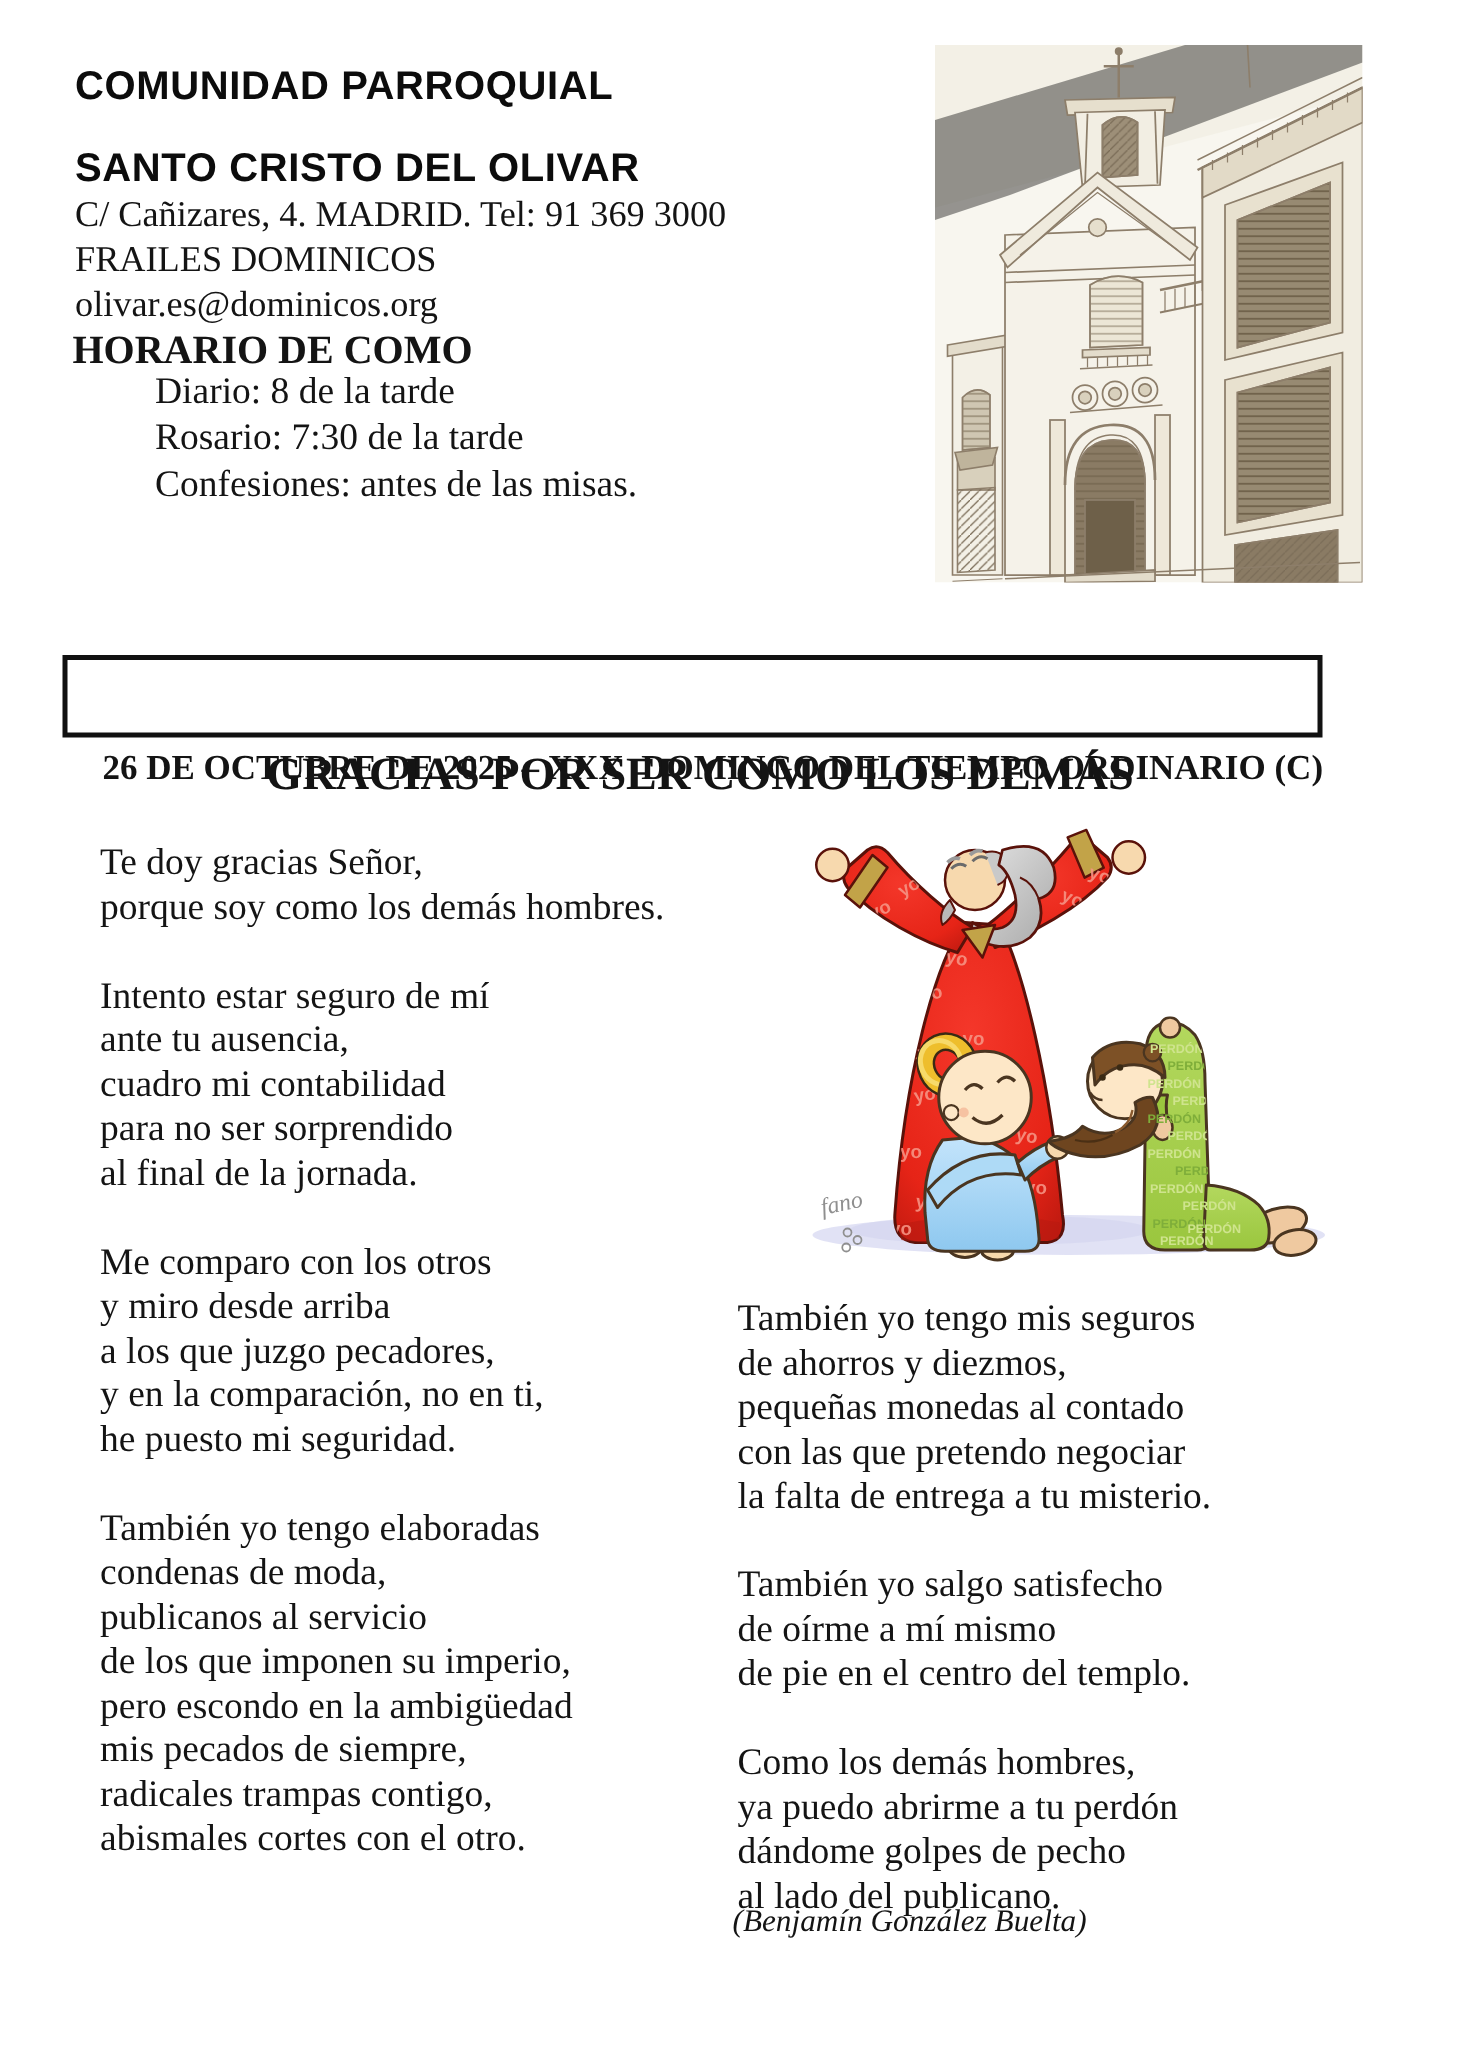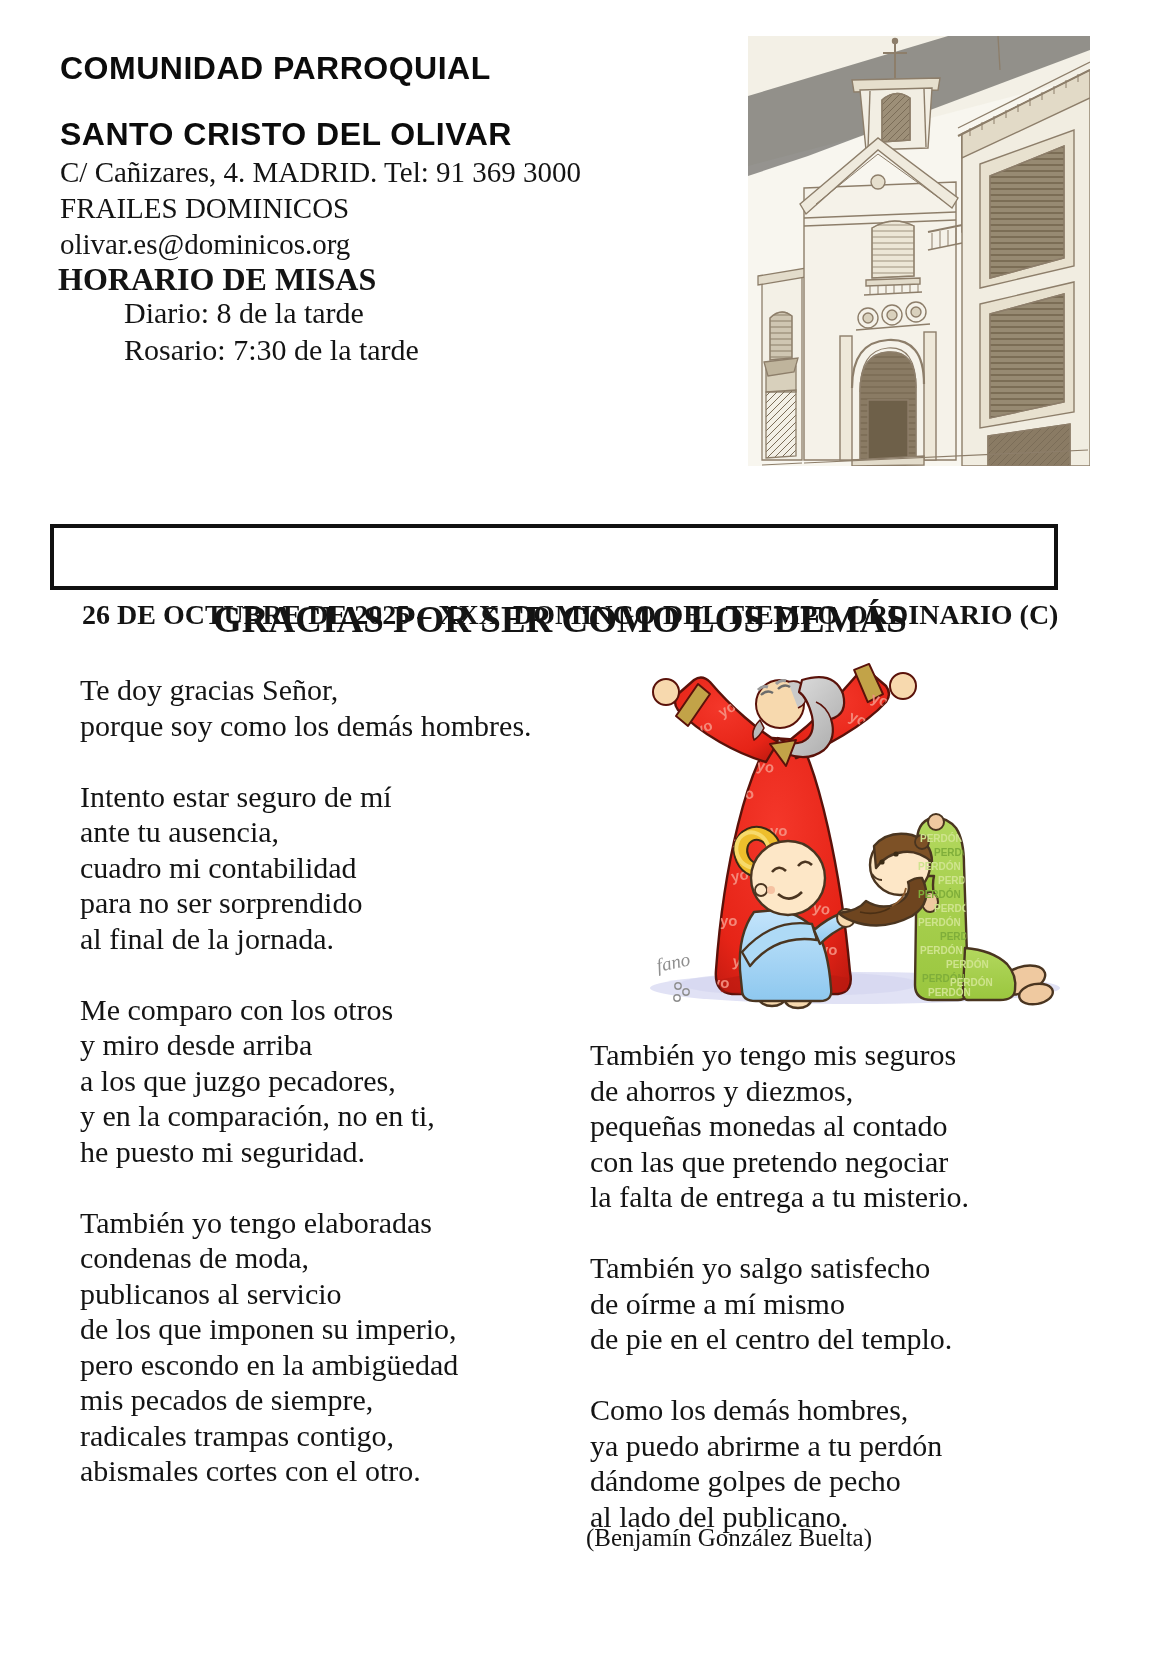--- a/index.html
+++ b/index.html
@@ -41,25 +41,26 @@
 
 <div class="page">
 
   <div class="abs org-title" style="left:60px;top:50px;">COMUNIDAD PARROQUIAL</div>
   <div class="abs org-title" style="left:60px;top:88px;margin-top:28px;">SANTO CRISTO DEL OLIVAR</div>
 
   <div class="abs info-line" style="left:60px;top:156px;">C/ Cañizares, 4. MADRID. Tel: 91 369 3000</div>
   <div class="abs info-line" style="left:60px;top:228px;">olivar.es@dominicos.org</div>
   <div class="abs info-line" style="left:60px;top:192px;">FRAILES DOMINICOS</div>
 
-  <div class="abs horario-head" style="left:58px;top:261px;">HORARIO DE MISAS</div>
+  <div class="abs horario-head" style="left:58px;top:261px;">HORARIO DE COMO</div>
 
   <div class="abs schedule" style="left:124px;top:294px;">
     <div>Diario: 8 de la tarde</div>
     <div>Rosario: 7:30 de la tarde</div>
+    <div>Confesiones: antes de las misas.</div>
   </div>
 
   <div class="abs" style="left:748px;top:36px;width:342px;height:430px;">
     <svg width="342" height="430" viewBox="0 0 342 430" xmlns="http://www.w3.org/2000/svg">
       <defs>
         <pattern id="hatchH" patternUnits="userSpaceOnUse" width="6" height="6">
           <path d="M0 3 H6" stroke="#6e6049" stroke-width="1.4"></path>
         </pattern>
         <pattern id="hatchD" patternUnits="userSpaceOnUse" width="7" height="7">
           <path d="M0 7 L7 0" stroke="#7b6d58" stroke-width="1"></path>
@@ -368,15 +369,15 @@
 
 También yo salgo satisfecho
 de oírme a mí mismo
 de pie en el centro del templo.
 
 Como los demás hombres,
 ya puedo abrirme a tu perdón
 dándome golpes de pecho
 al lado del publicano.</div>
 
-  <div class="abs attribution" style="left:586px;top:1524px;">(Benjamín González Buelta)</div>
+  <div class="abs attribution" style="left:586px;top:1524px;font-style:italic;">(Benjamín González Buelta)</div>
 
 </div>
 
 </body></html>

